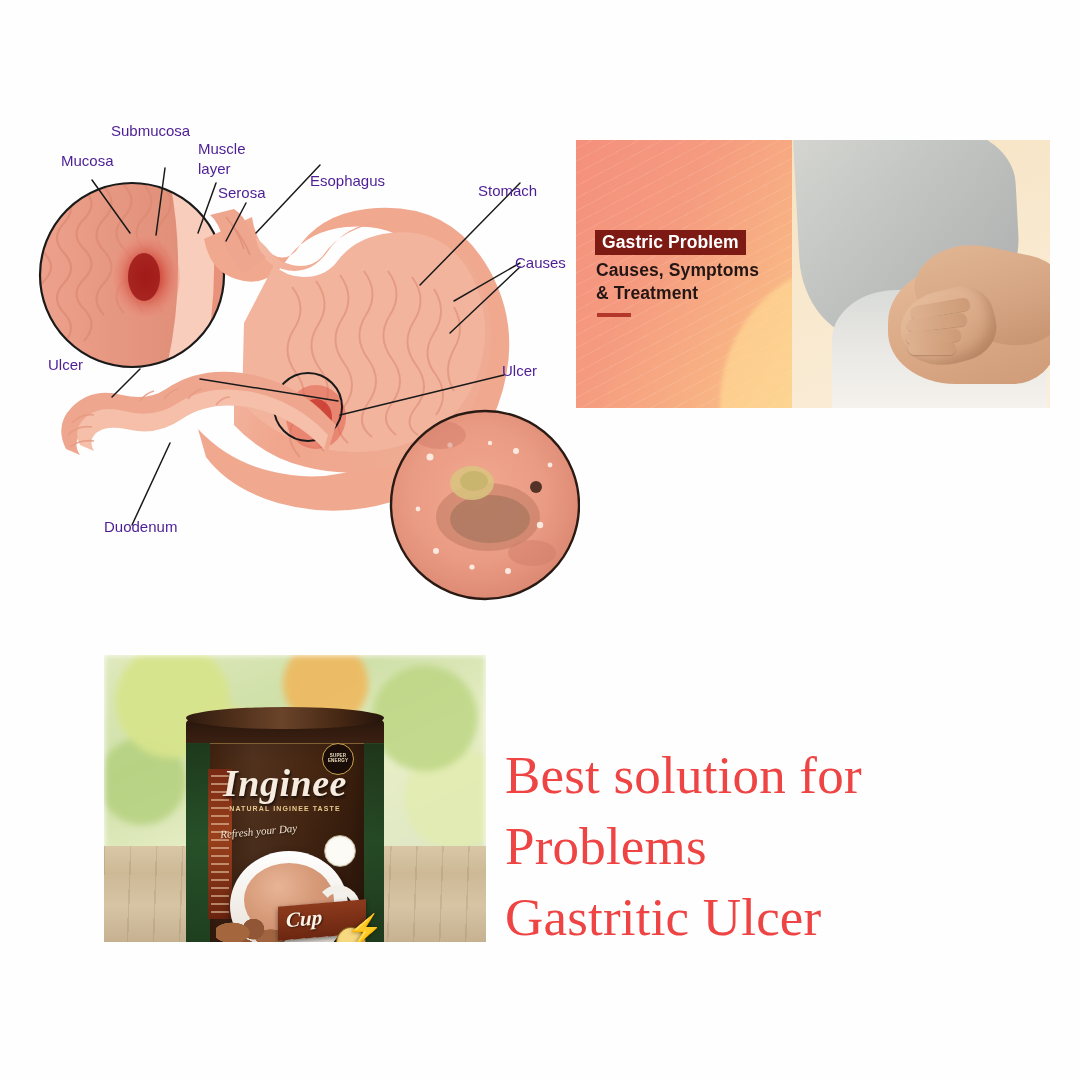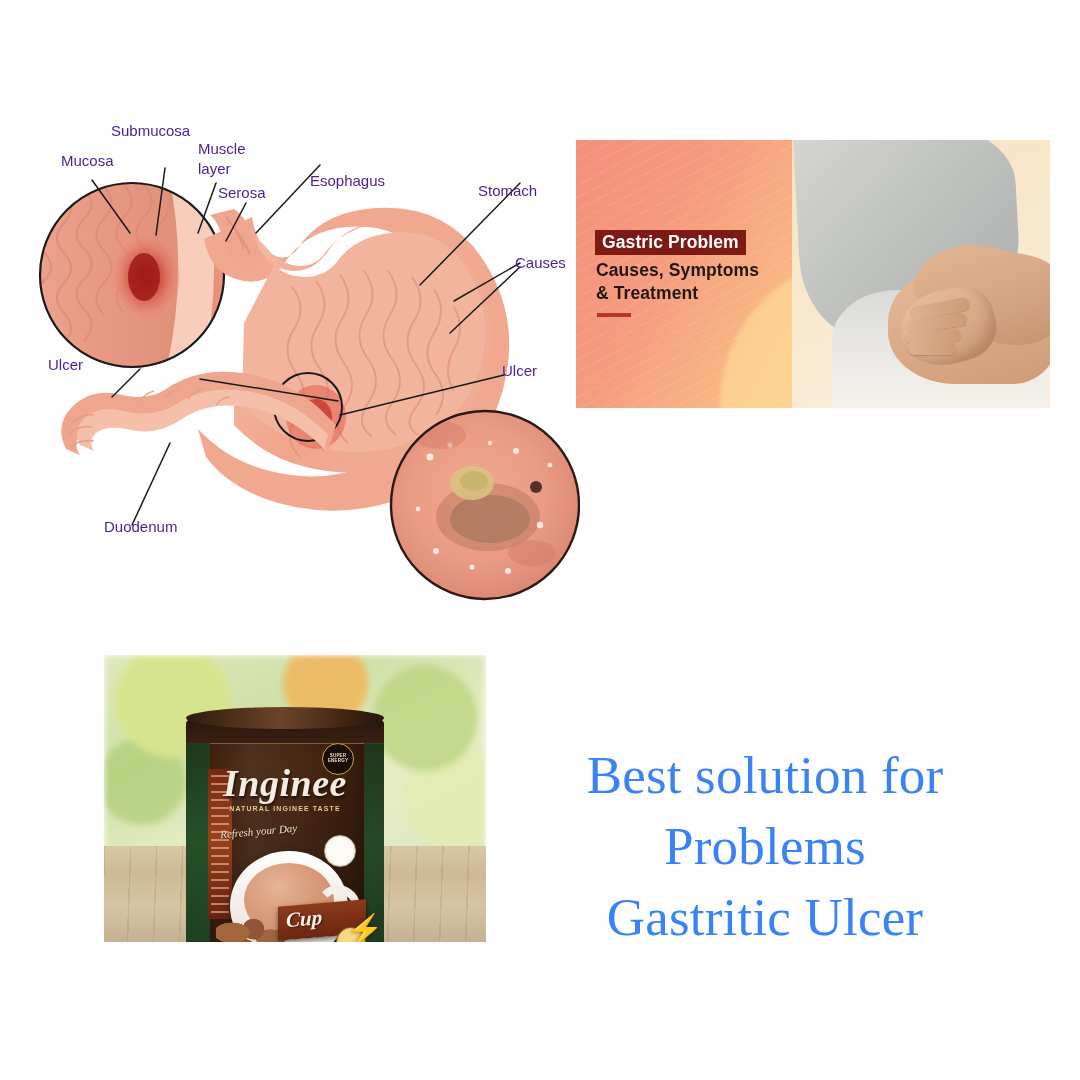--- a/index.html
+++ b/index.html
@@ -428,25 +428,24 @@
     filter: blur(5px);
     z-index: 1;
   }
 
   
   .headline {
     position: absolute;
     left: 505px;
     top: 740px;
     width: 520px;
-    text-align: center;
     font-family: "Liberation Serif", serif;
     font-size: 53px;
     line-height: 1.34;
-    color: #3b82f6;
+    color: #ef4444;
     letter-spacing: 0.2px;
   }
   .headline .hl { display: block; }
 </style>
 </head>
 <body>
 
 <div class="canvas">
 
 

